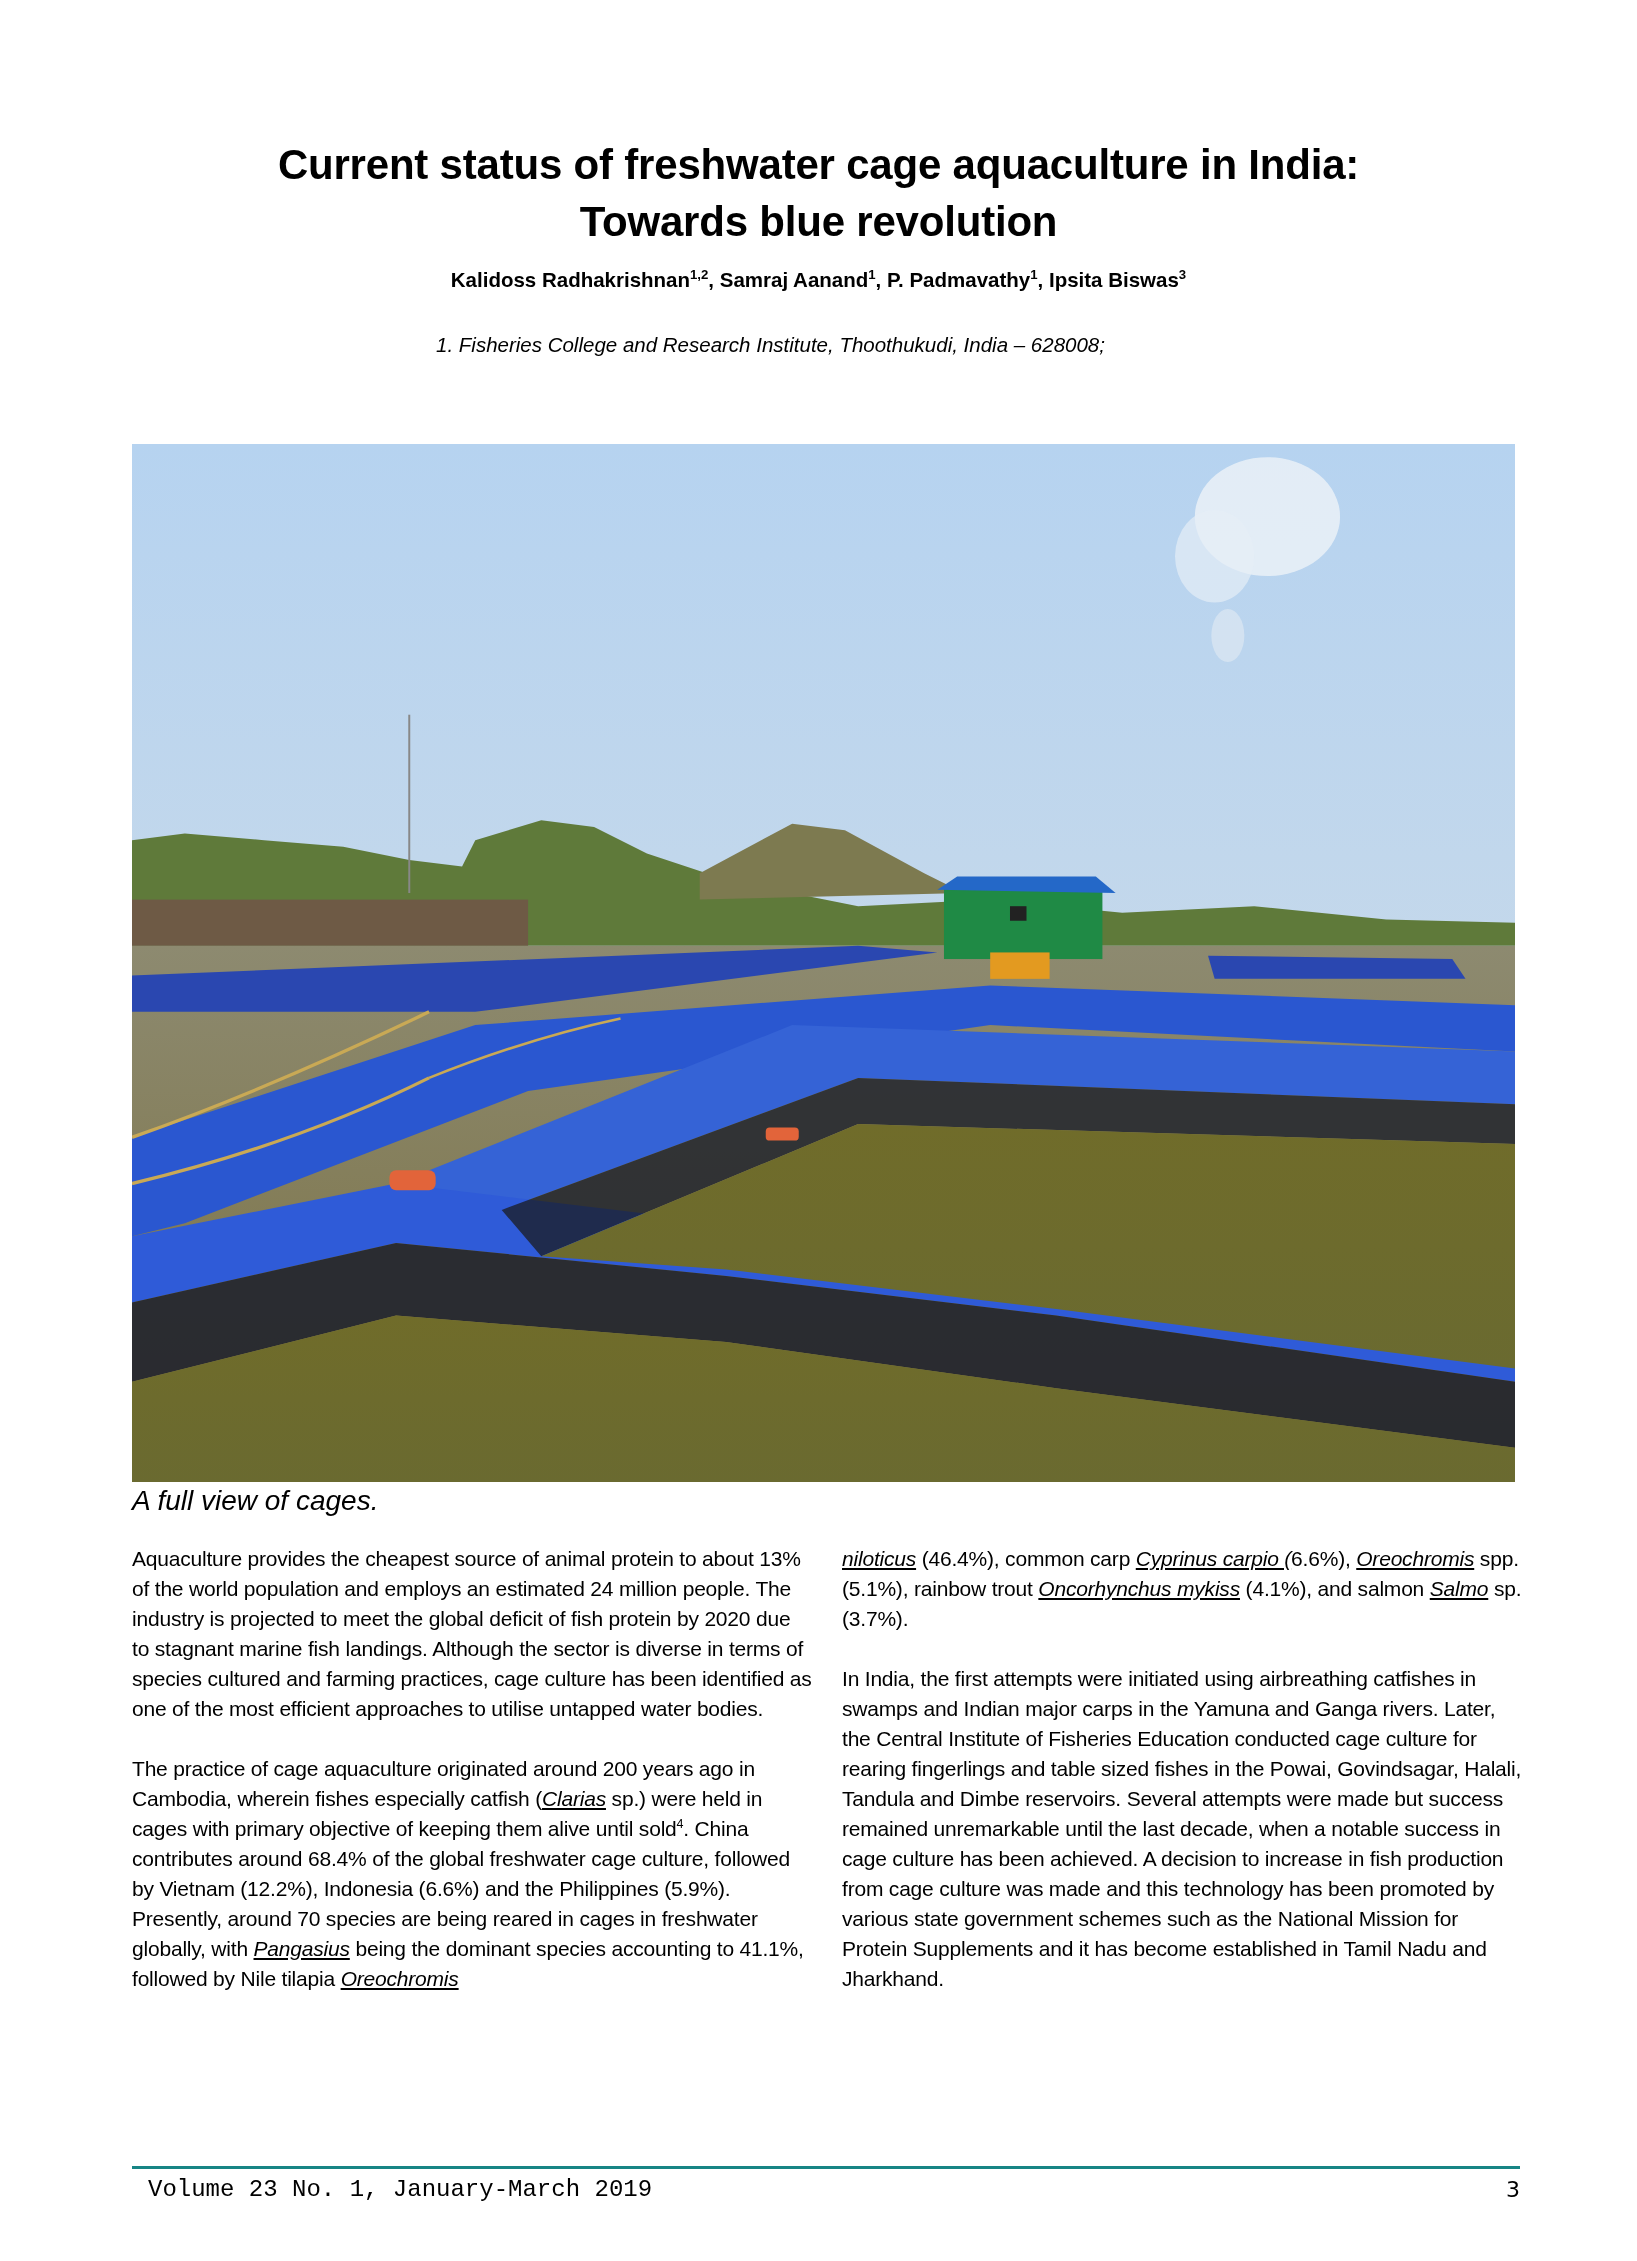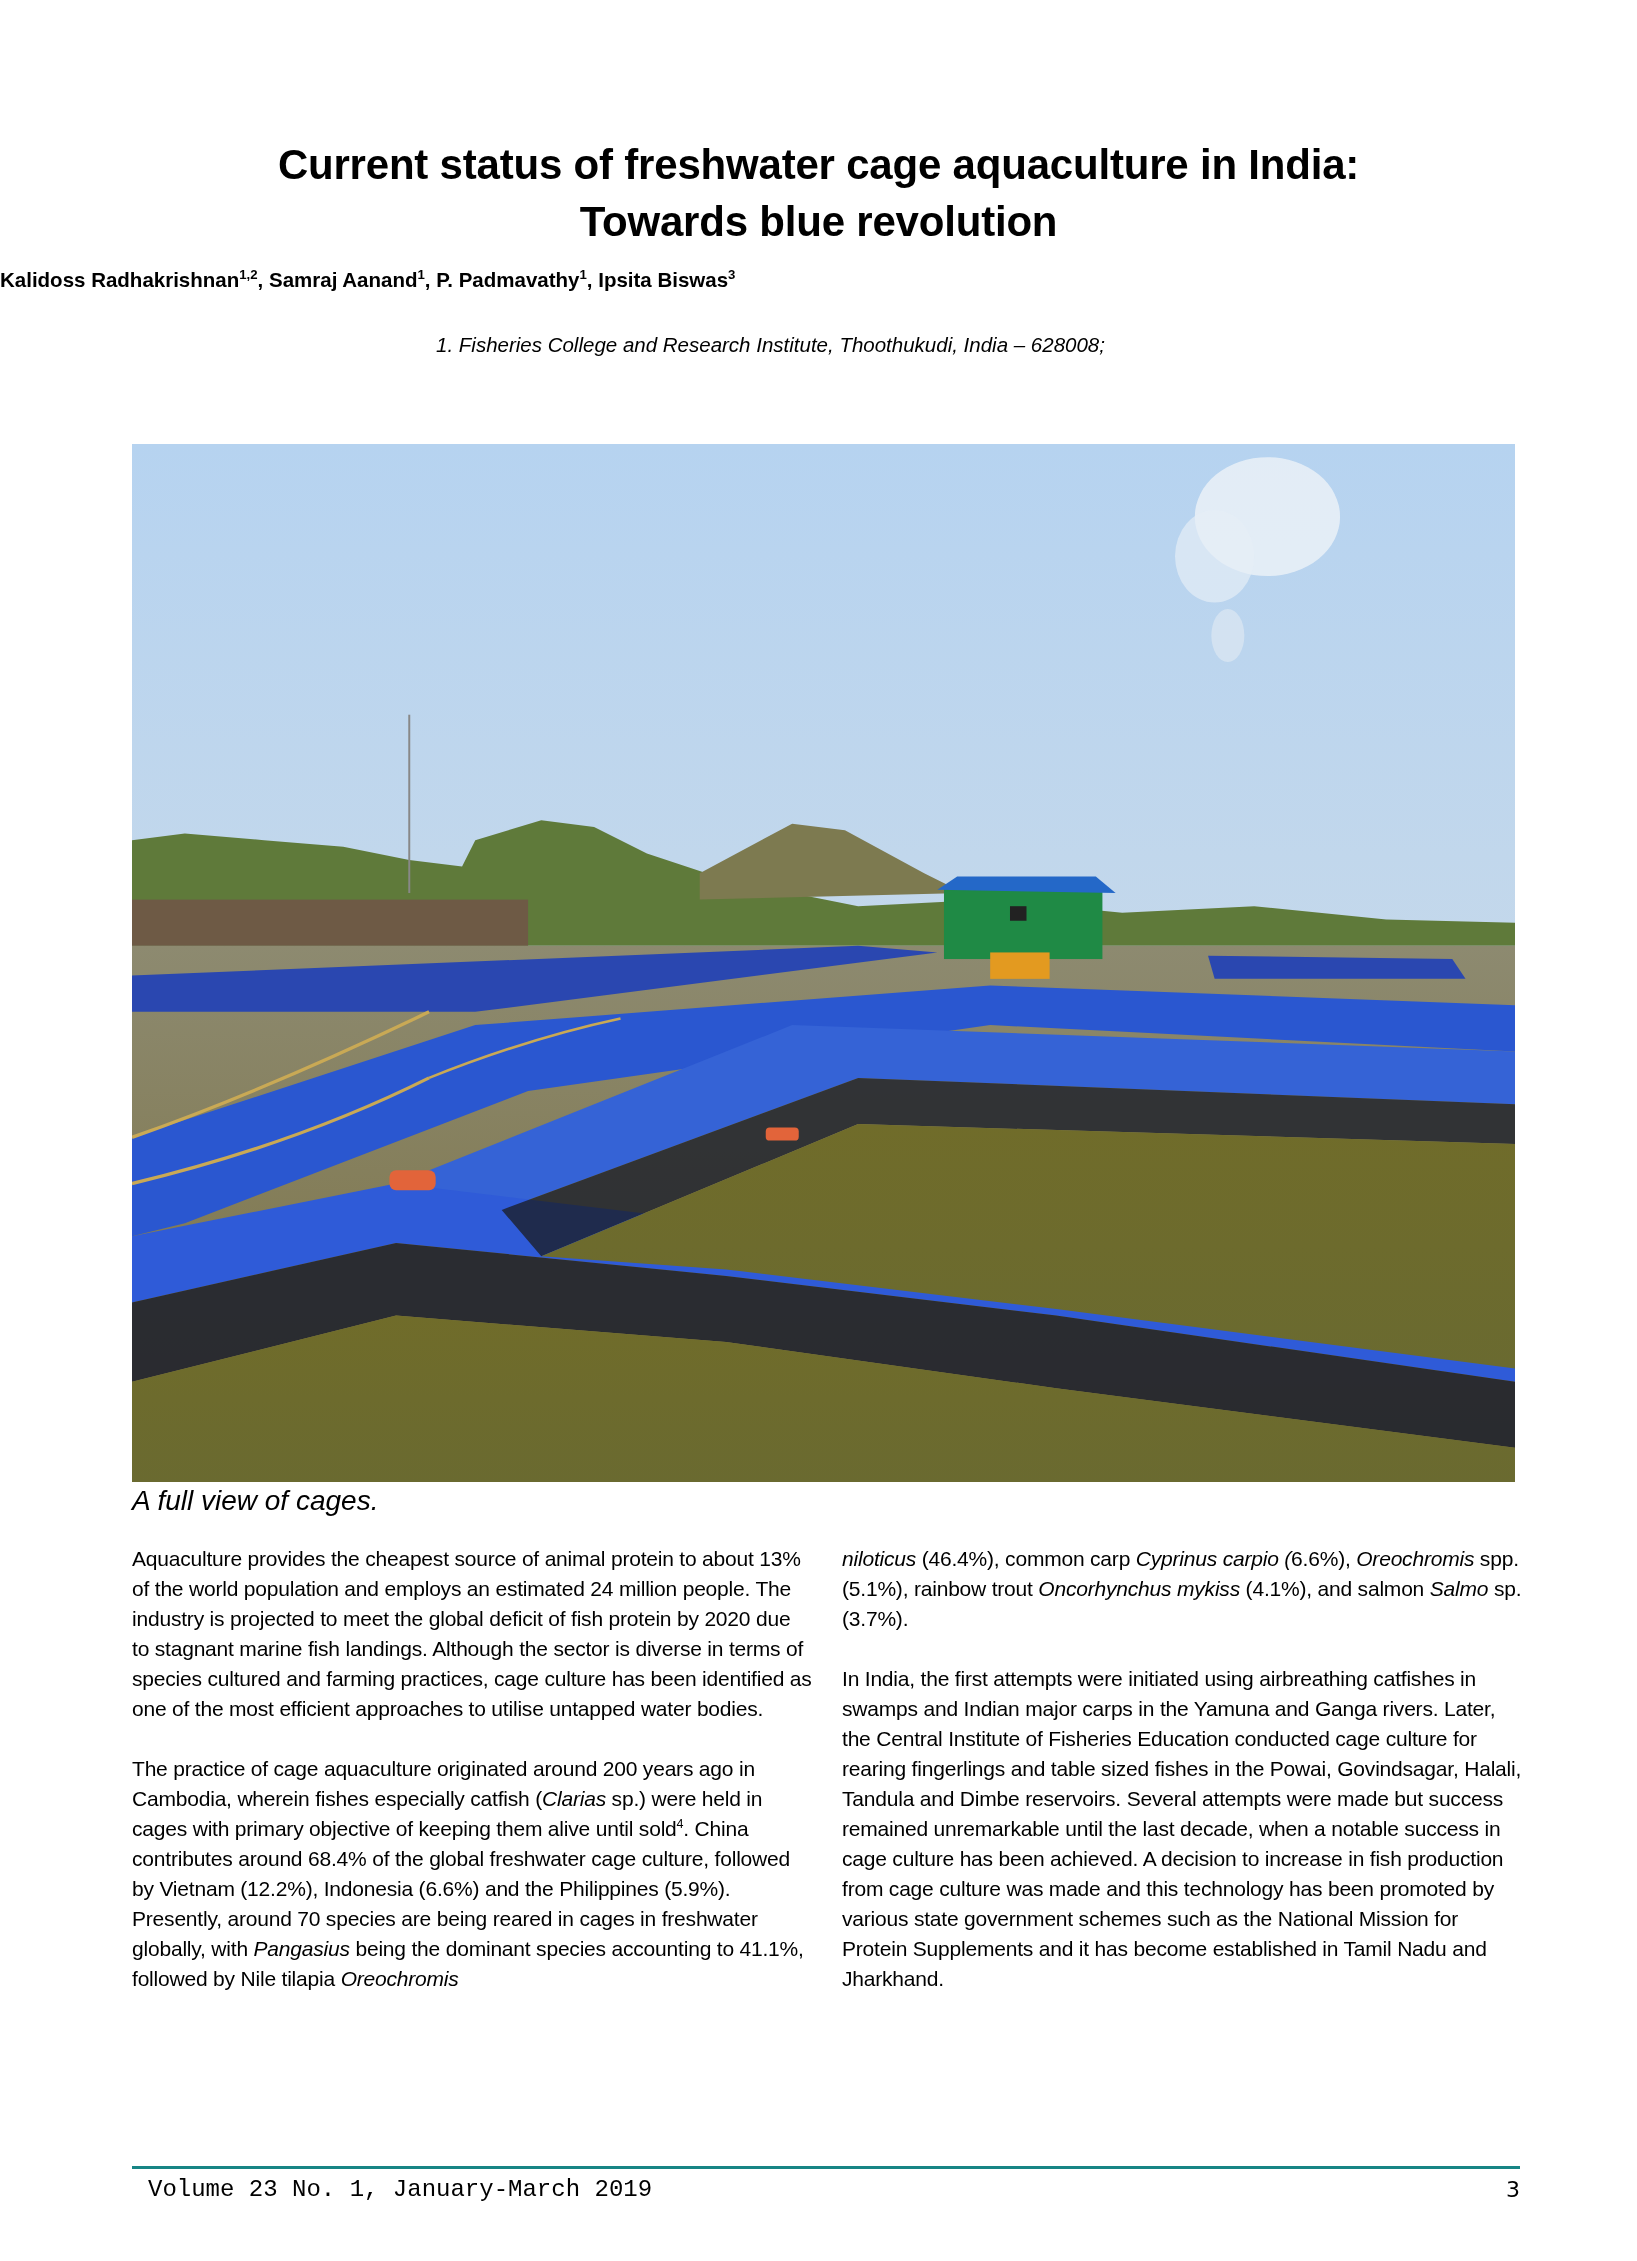--- a/index.html
+++ b/index.html
@@ -8,21 +8,21 @@
 
   .title {
     position: absolute; left: 0; width: 1637px; text-align: center;
     font-family: "Liberation Sans", sans-serif; font-weight: bold;
     font-size: 42px; line-height: 42px; letter-spacing: -0.2px;
   }
   .title.l1 { top: 144px; }
   .title.l2 { top: 201px; }
 
   .authors {
-    position: absolute; top: 267px; left: 0; width: 1637px; 
+    position: absolute; top: 267px; left: 0; width: 1637px; text-align: center;
     font-weight: bold; font-size: 20.5px; line-height: 26.4px;
   }
   .authors sup { font-size: 13.2px; vertical-align: 8px; line-height: 0; }
 
   .affils {
     position: absolute; top: 330px; left: 0; width: 1541px; text-align: center;
     font-style: italic; font-size: 20.5px; line-height: 30px;
   }
   .affils div { white-space: nowrap; }
 
@@ -37,21 +37,21 @@
     font-size: 28px; line-height: 26.4px;
   }
 
   .col {
     position: absolute; width: 680px;
     font-size: 21px; line-height: 30px; letter-spacing: -0.2px;
   }
   .col.left { left: 132px; top: 1544px; }
   .col.right { left: 842px; top: 1544px; }
   .col p { margin-bottom: 30px; }
-  .col i { font-style: italic; }
+  .col i { font-style: italic; text-decoration: underline; }
   .col sup { font-size: 12.5px; vertical-align: 8px; line-height: 0; }
 
   .footer-rule {
     position: absolute; left: 132px; top: 2166px; width: 1388px; height: 2.6px;
     background: #178585;
   }
   .footer-left {
     position: absolute; left: 148px; top: 2176px;
     font-family: Liberation Mono, monospace; font-size: 24px; line-height: 28px;
   }

